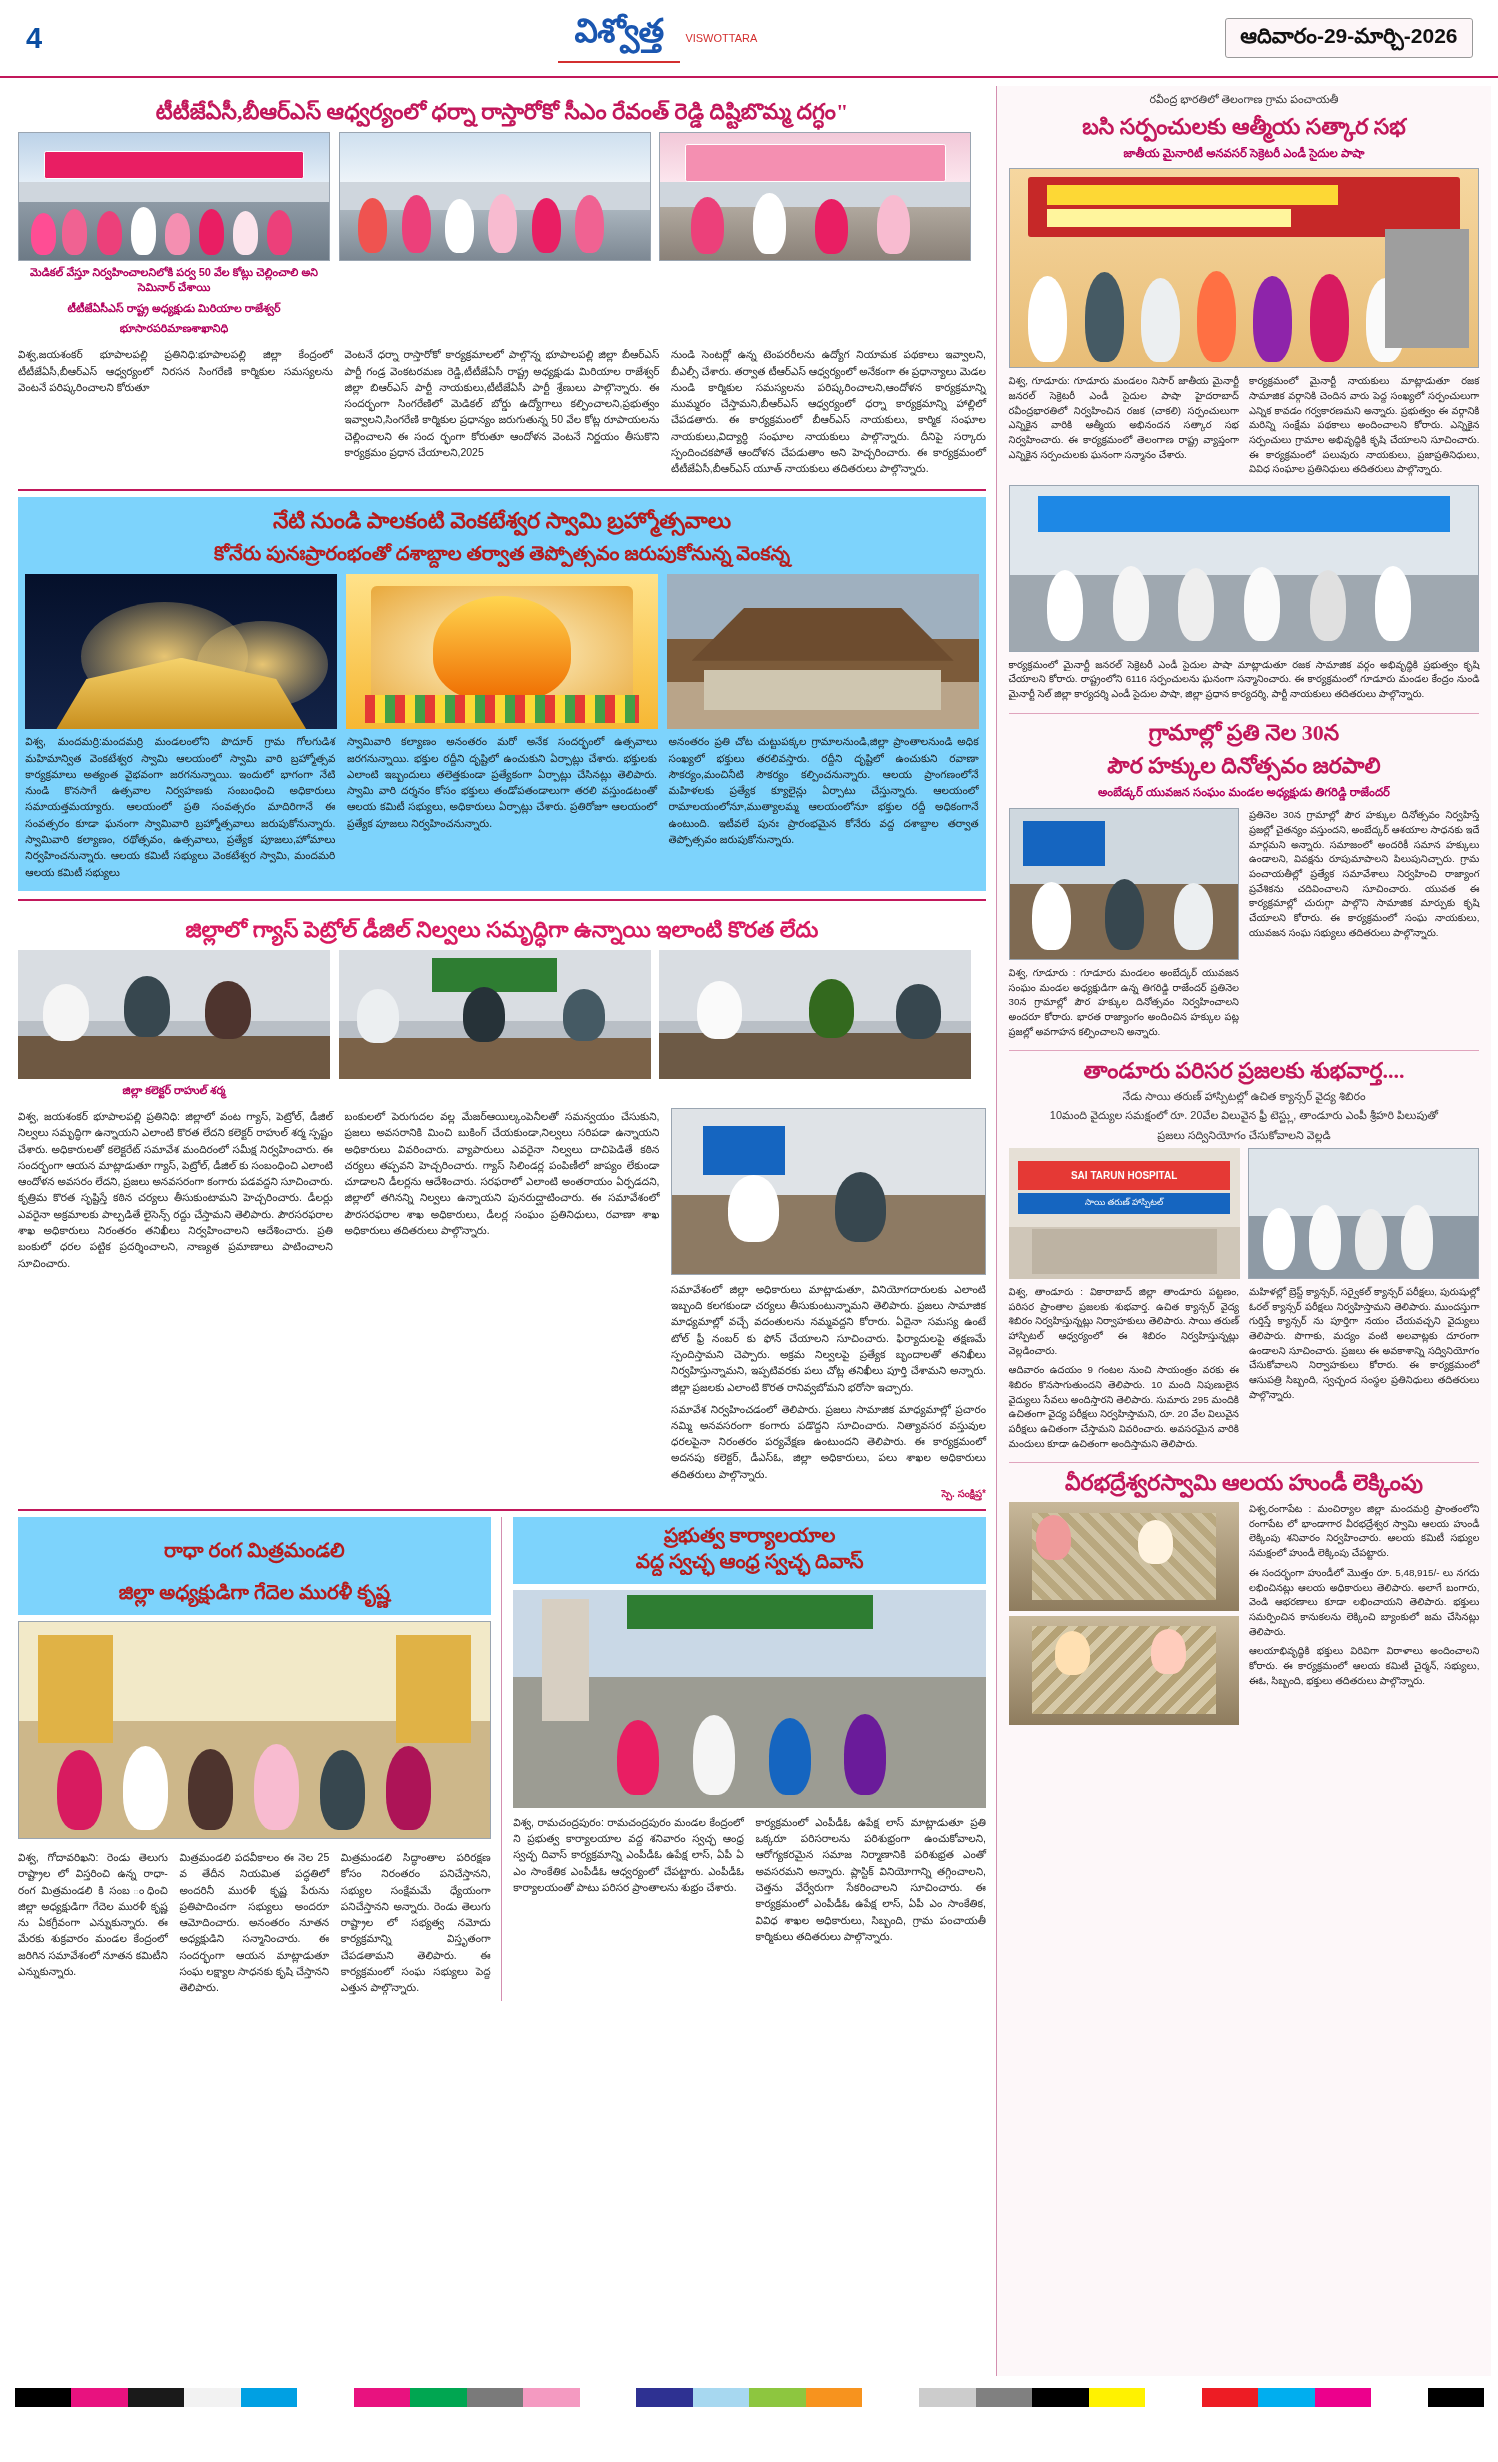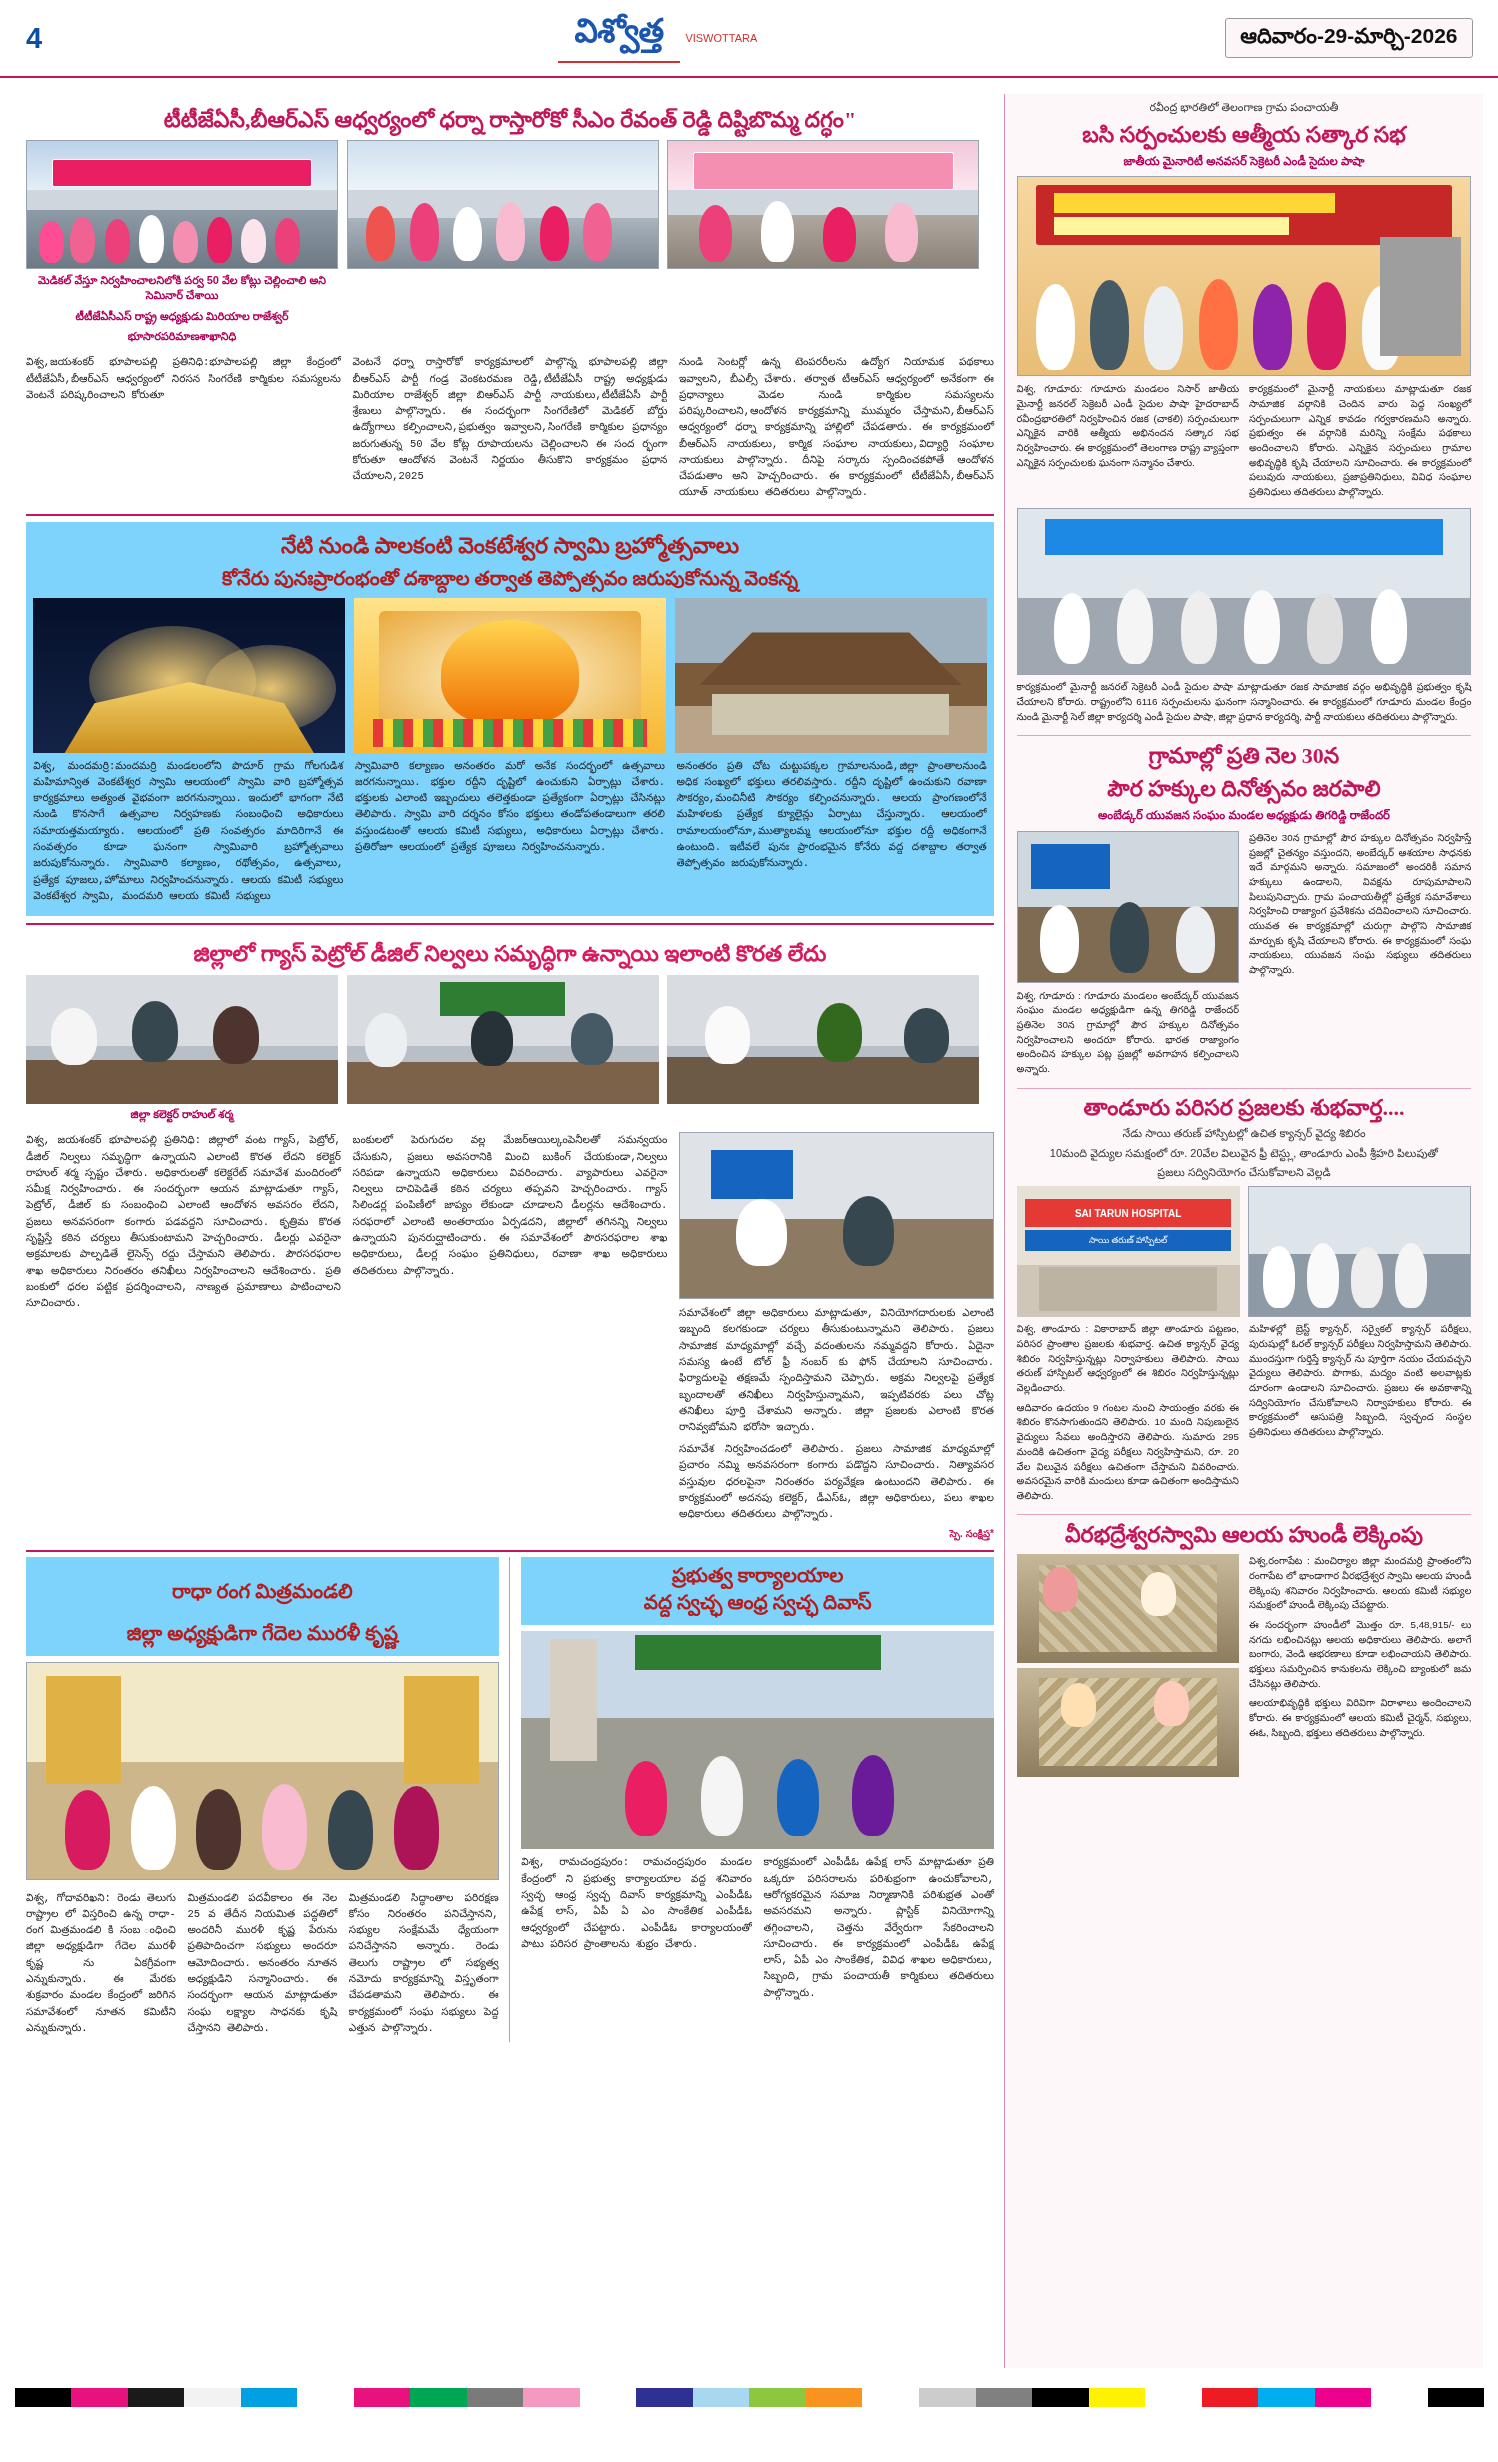--- a/index.html
+++ b/index.html
@@ -56,21 +56,21 @@
     font-weight: bold;
     border: 1.5px solid #999;
     padding: 4.4px 14.5px;
     border-radius: 2.9px;
     background: #fdf6f8;
   }
 
   
   .body-grid {
     display: flex;
-    padding: 16px;
+    padding: 8px;
     height: 2306px;
     justify-content: space-between;
   }
   .col-main {
     width: 990px;
     border-right: 1.5px solid #d48fb0;
     padding: 7.3px 10px 0 10px;
   }
   .col-side {
     width: 509px;
@@ -120,21 +120,20 @@
   
   .text-cols-3 { display: flex; gap: 11.6px; }
   .text-cols-2 { display: flex; gap: 11.6px; }
   .tcol { flex: 1; }
   p.body {
     font-size: 10.5px;
     line-height: 1.55;
     color: #1b1b1b;
     margin: 0 0 5.8px 0;
     text-align: justify;
-    font-family: Liberation Mono, monospace;
   }
   .sig { color: #c2185b; font-weight: bold; font-size: 10px; text-align: right; }
 
   
   .side-hl {
     color: #c2185b;
     font-size: 16.7px;
     text-align: center;
     line-height: 1.3;
     margin: 4.4px 0 4.4px 0;

